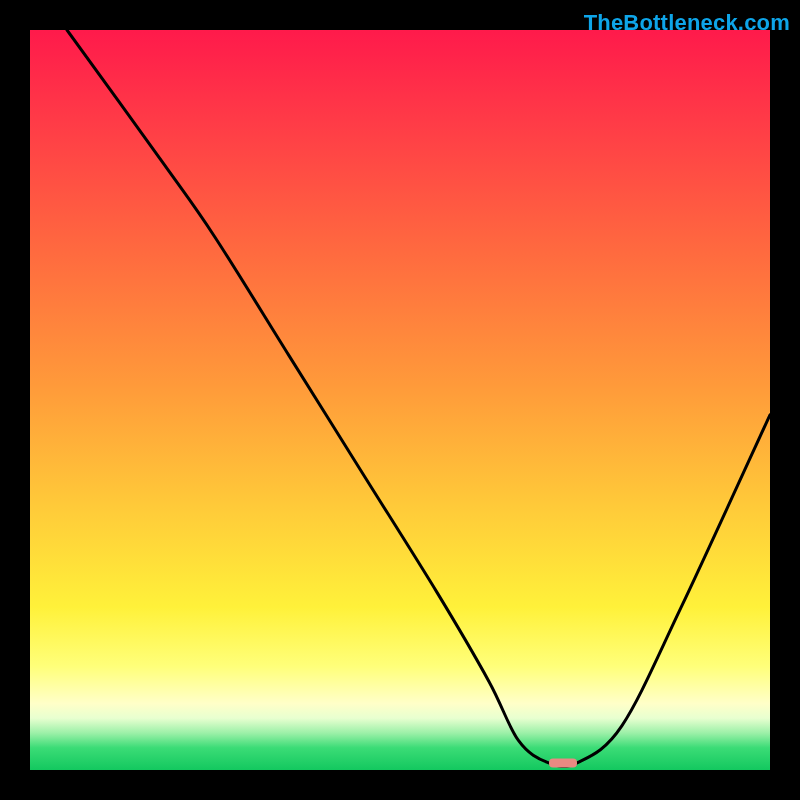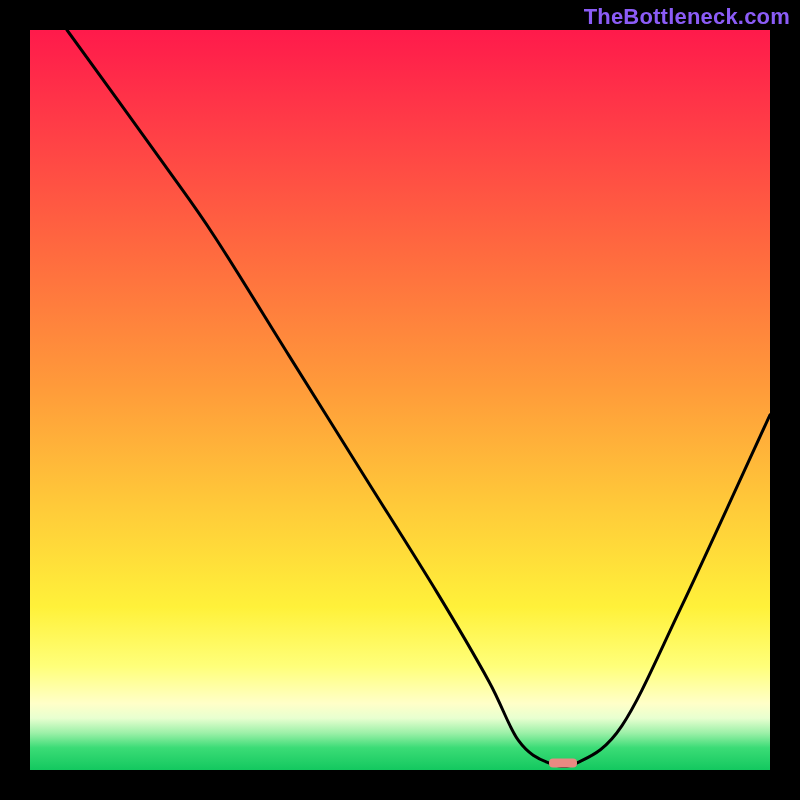--- a/index.html
+++ b/index.html
@@ -11,23 +11,23 @@
     font-family: Arial, Helvetica, sans-serif;
   }
   .frame {
     position: relative;
     width: 800px;
     height: 800px;
     background: #000;
   }
   .watermark {
     position: absolute;
-    top: 4px;
+    top: 10px;
     right: 10px;
-    color: #8b5cf6;
+    color: #0ea5e9;
     font-size: 22px;
     font-weight: 600;
     letter-spacing: 0.2px;
     z-index: 5;
   }
   .plot-box {
     position: absolute;
     left: 30px;
     top: 30px;
     width: 740px;

